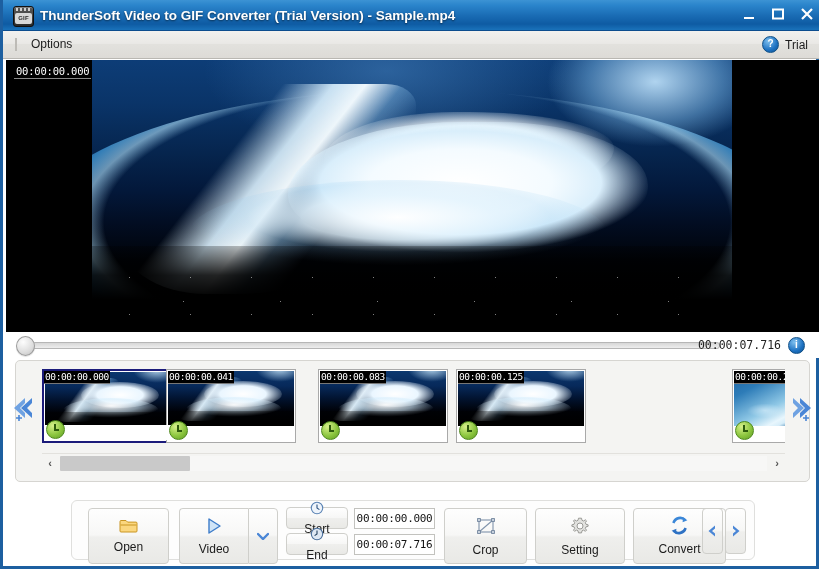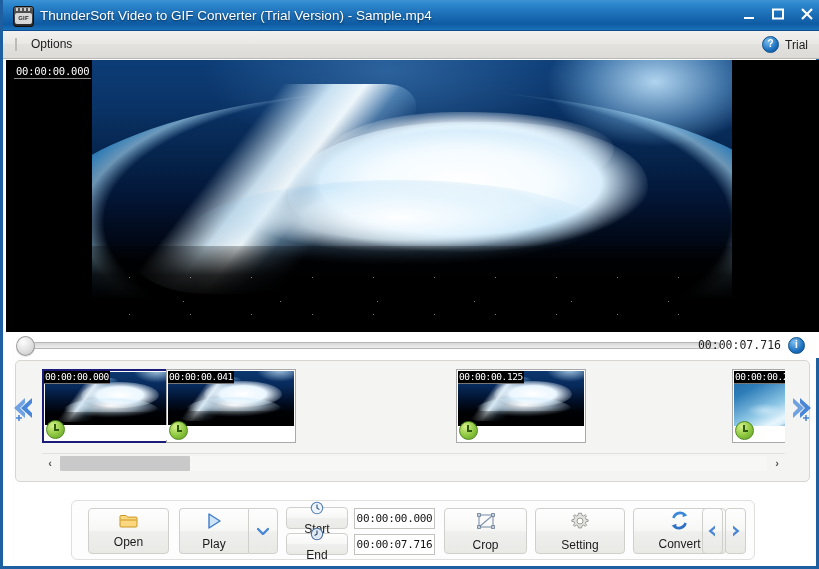--- a/index.html
+++ b/index.html
@@ -21,21 +21,21 @@
            background:linear-gradient(to bottom,#5a5a5a,#2a2a2a);
            border:1px solid #111;border-radius:3px;
            box-shadow:inset 0 1px 0 rgba(255,255,255,.25);}
   .tb-icon .sprock{position:absolute;left:2px;top:1px;width:15px;height:3px;
            background:repeating-linear-gradient(to right,#cfcfcf 0 2px,transparent 2px 4px);}
   .tb-icon .gif{position:absolute;left:1px;top:6px;width:17px;height:11px;
            background:#d8d8d8;border-radius:2px;color:#2a2a2a;
            font-size:6px;line-height:11px;text-align:center;font-weight:bold;
            font-family:"Liberation Sans",sans-serif;letter-spacing:.2px;}
   .tb-title{position:absolute;left:37px;top:6px;height:20px;line-height:20px;
-            color:#ffffff;font-size:13.5px;font-weight:normal;
+            color:#ffffff;font-size:13.5px;font-weight:bold;
             text-shadow:0 1px 2px rgba(0,0,0,.55);white-space:nowrap;}
   .tb-btns{position:absolute;right:6px;top:5px;display:flex;align-items:center;gap:11px;}
   .tb-btn{width:18px;height:18px;position:relative;cursor:default;}
   .tb-btn svg{display:block;}
 
   
   .menubar{position:absolute;left:0;top:31px;width:819px;height:28px;
            background:linear-gradient(to bottom,#f2f1ef 0%,#e9e8e5 48%,#e2e1dd 50%,#dddbd7 100%);
            border-bottom:1px solid #b9b7b2;box-sizing:border-box;}
   .menu-items{position:absolute;left:12px;top:0;height:27px;display:flex;align-items:center;}
@@ -163,21 +163,21 @@
   .hs-arrow.r{right:0;}
 
   
   .toolbar{position:absolute;left:68px;top:500px;width:684px;height:60px;
        background:#fdfdfd;border:1px solid #dfdfdd;border-radius:6px;box-sizing:border-box;
        display:flex;align-items:center;}
   .tbtn{position:relative;background:linear-gradient(to bottom,#fefefe 0%,#f7f7f6 48%,#efefed 52%,#e9e9e6 100%);
        border:1px solid #cfcfcb;border-radius:4px;box-sizing:border-box;
        display:flex;align-items:center;justify-content:center;gap:7px;cursor:default;
        font-size:12px;color:#1b1b1b;flex-direction:column;}
-  .big{height:46px;}
+  .big{height:56px;}
   .btn-open{position:absolute;left:16px;top:7px;width:81px;}
   .btn-play{position:absolute;left:107px;top:7px;width:69px;border-right:none;
        border-radius:4px 0 0 4px;}
   .btn-playdd{position:absolute;left:176px;top:7px;width:30px;border-radius:0 4px 4px 0;}
   .btn-start{position:absolute;left:214px;top:6px;width:62px;height:22px;}
   .btn-end{position:absolute;left:214px;top:32px;width:62px;height:22px;}
   .fld{position:absolute;left:282px;width:81px;height:21px;background:#fff;
        border:1px solid #c2c2be;box-sizing:border-box;
        font-size:11px;color:#111;line-height:19px;text-align:center;
        font-family:"DejaVu Sans Mono","Liberation Mono",monospace;letter-spacing:-0.3px;}
@@ -291,20 +291,32 @@
             <div class="t-arc"></div>
             <div class="t-cloud"></div>
           <div class="t-arc2"></div>
             <div class="t-dark"></div>
         </div>
         <div class="whitebar"></div>
         <div class="ts">00:00:00.041</div>
         <div class="clock-badge"></div>
       </div>
 
+      <div class="thumb" style="left:276px">
+        <div class="pic">
+          <div class="t-earth"></div>
+            <div class="t-arc"></div>
+            <div class="t-cloud"></div>
+          <div class="t-arc2"></div>
+            <div class="t-dark"></div>
+        </div>
+        <div class="whitebar"></div>
+        <div class="ts">00:00:00.083</div>
+        <div class="clock-badge"></div>
+      </div>
 
       <div class="thumb" style="left:414px">
         <div class="pic">
           <div class="t-earth"></div>
             <div class="t-arc"></div>
             <div class="t-cloud"></div>
           <div class="t-arc2"></div>
             <div class="t-dark"></div>
         </div>
         <div class="whitebar"></div>
@@ -353,21 +365,21 @@
       </span>
       <span>Open</span>
     </div>
 
     <div class="tbtn big btn-play">
       <span class="ico">
         <svg width="16" height="18" viewBox="0 0 16 18">
           <path d="M3 2 L14 9 L3 16 Z" fill="#cfe4f7" stroke="#3d7cc9" stroke-width="1.4" stroke-linejoin="round"></path>
         </svg>
       </span>
-      <span>Play</span>
+      <span>Video</span>
     </div>
     <div class="tbtn big btn-playdd">
       <span class="ico">
         <svg width="12" height="8" viewBox="0 0 12 8">
             <path d="M1 2 L6 7 L11 2" fill="none" stroke="#4a86d6" stroke-width="2.4" stroke-linecap="round"></path>
           </svg>
       </span>
     </div>
 
     <div class="tbtn btn-start">

